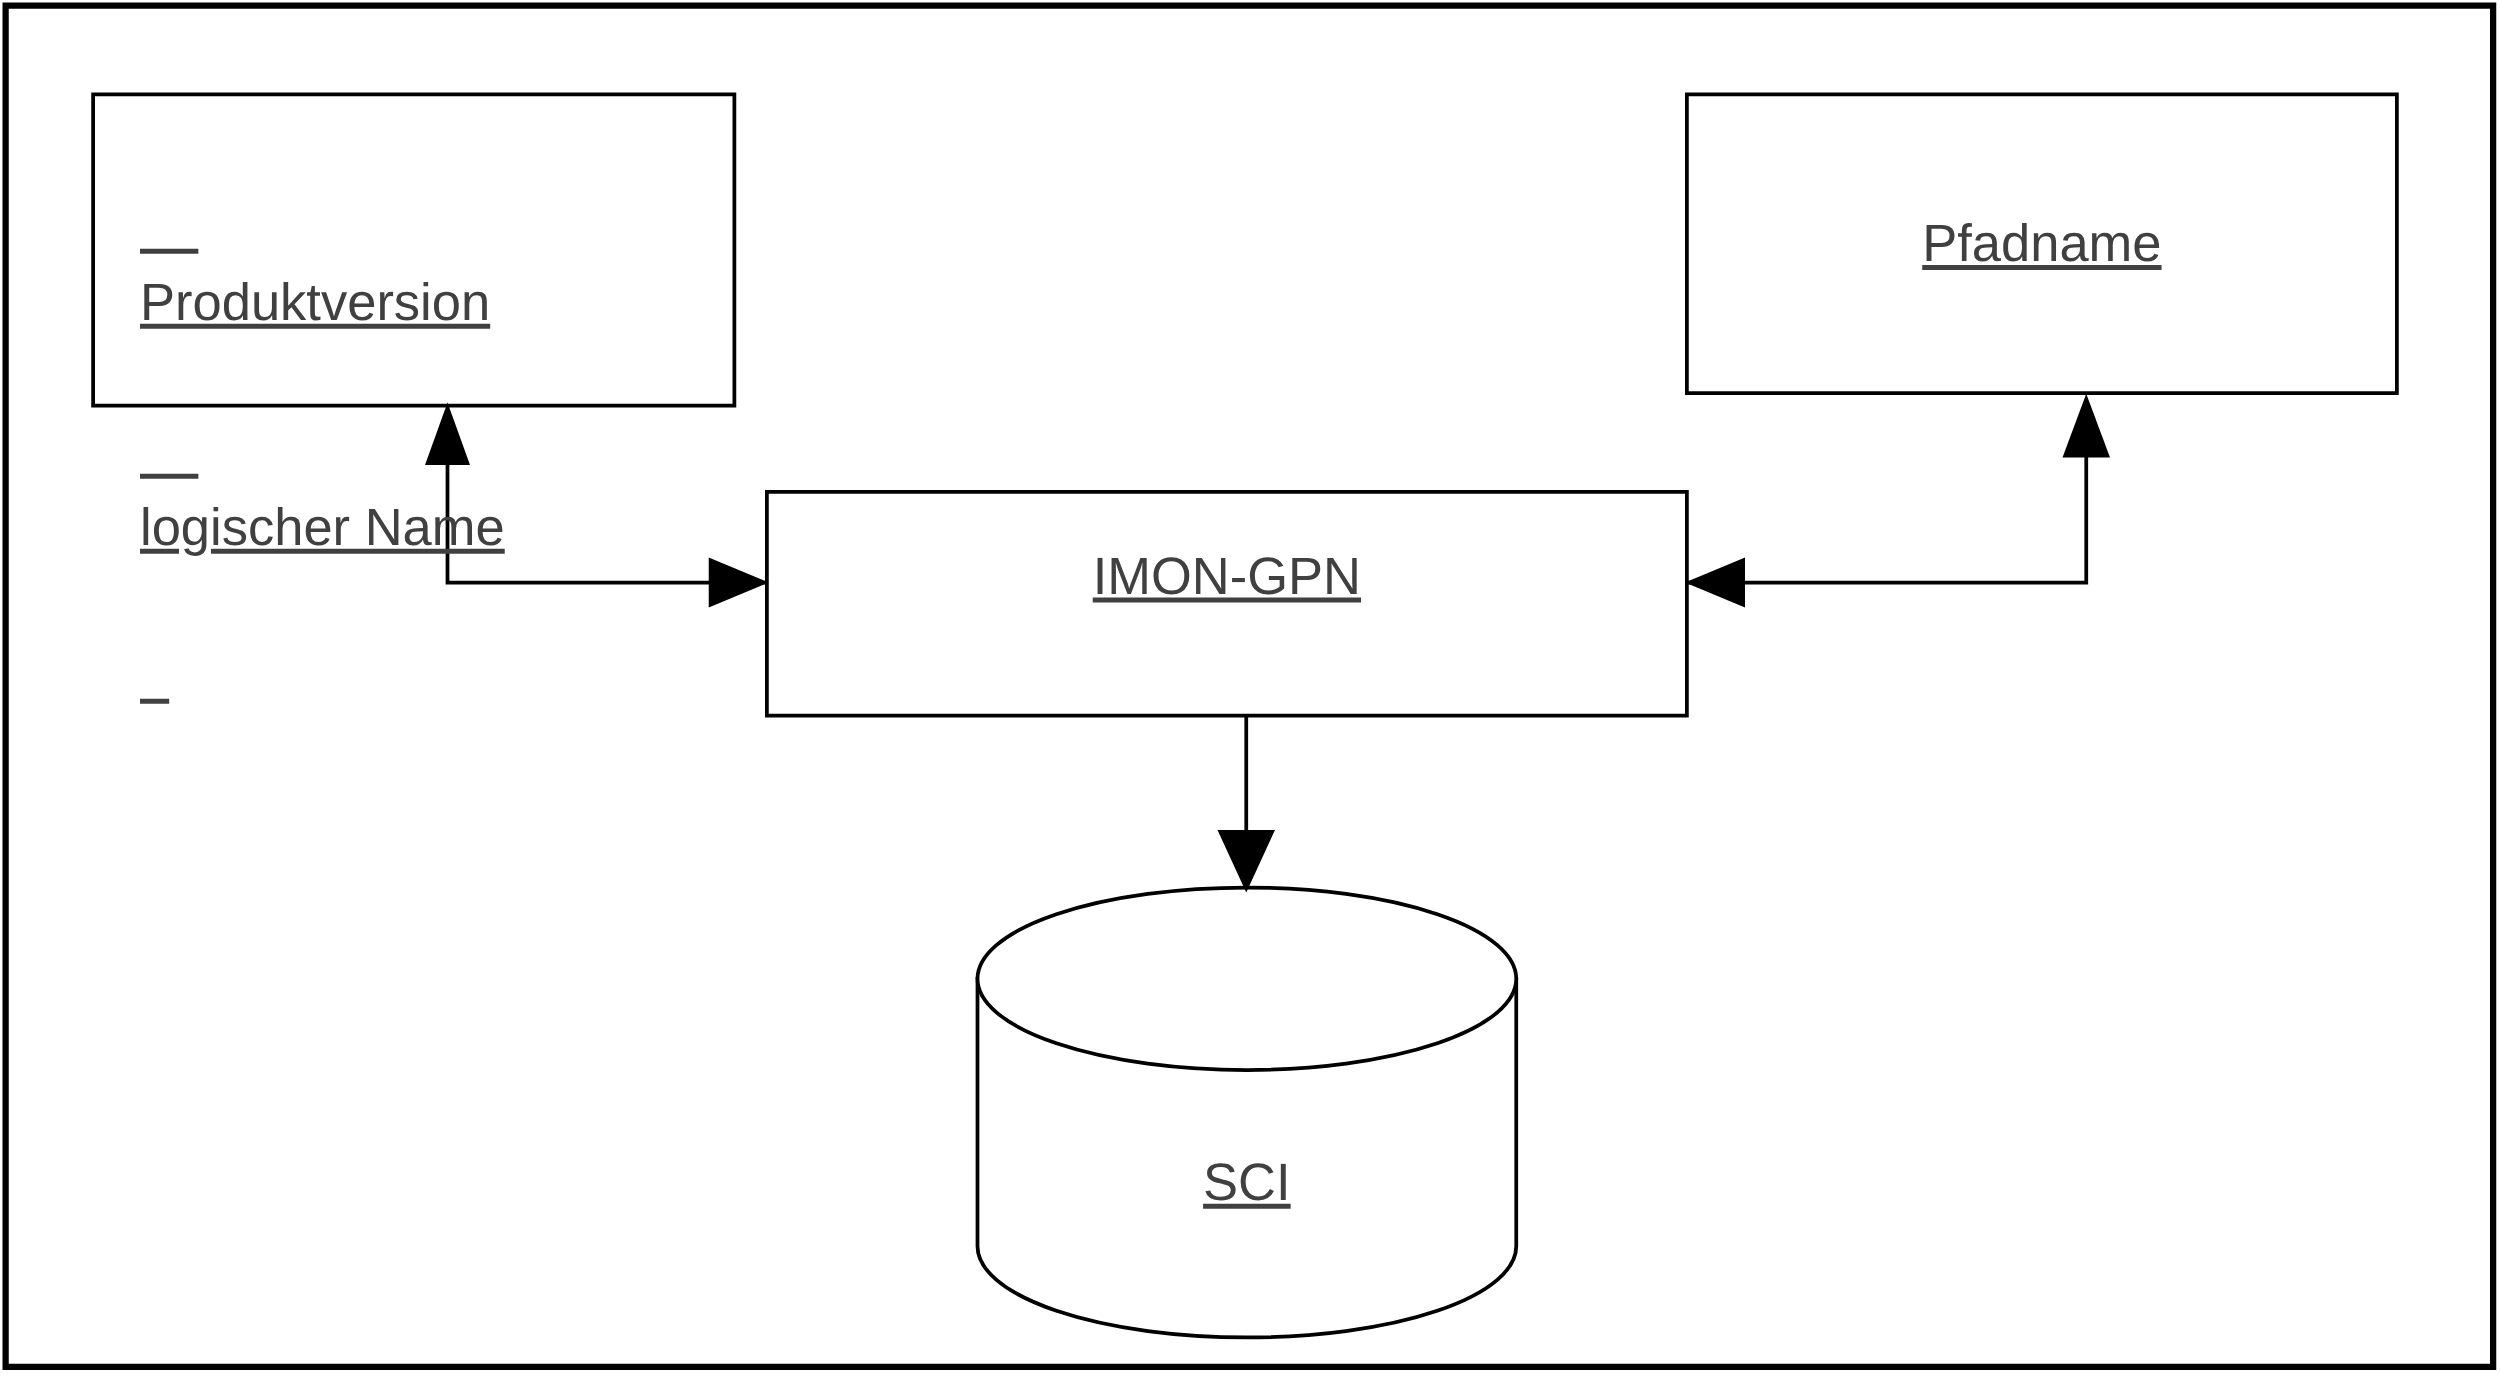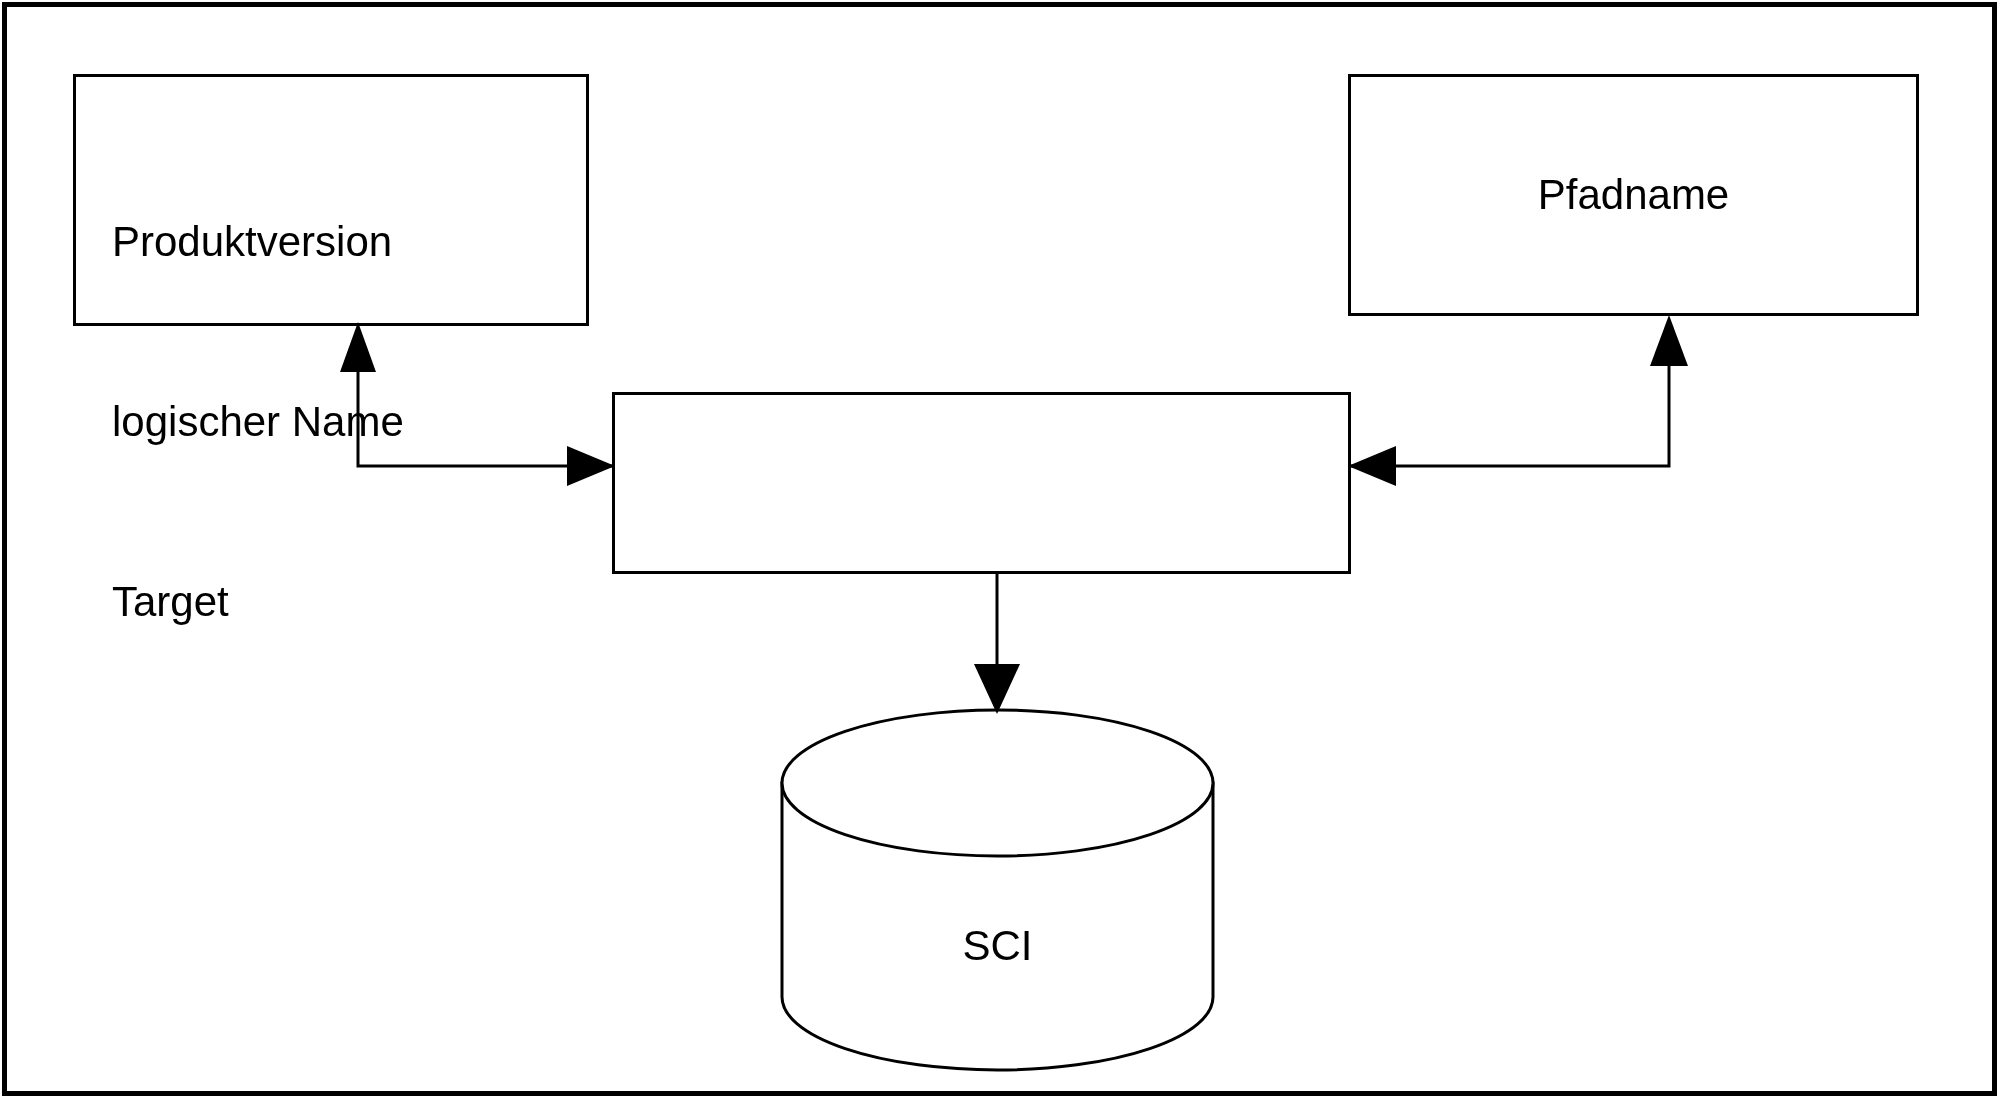--- a/index.html
+++ b/index.html
@@ -19,26 +19,27 @@
   }
   #diagram-svg {
     position: absolute;
     left: 0;
     top: 0;
     width: 2000px;
     height: 1104px;
   }
   .node-label {
     position: absolute;
-    color: #000000;
+    color: #404040;
     font-family: "Liberation Sans", sans-serif;
     white-space: pre;
     line-height: 60px;
     font-size: 42px;
     pointer-events: none;
+    text-decoration: underline;
   }
   .attr-list {
     left: 112px;
     top: 92px;
     text-align: left;
   }
   .attr-list div {
     height: 60px;
   }
   .center-label {
@@ -110,21 +111,21 @@
 
     <g>
       <path d="M 997 573 L 997 690" fill="none" stroke="#000000" stroke-width="3"></path>
       <polygon points="997,714 974,664 1020,664" fill="#000000"></polygon>
     </g>
   </svg>
 
   <div class="node-label attr-list">
     <div>Produktversion</div>
     <div>logischer Name</div>
-    <div>Target</div>
   </div>
 
+  <div class="node-label center-label">IMON-GPN</div>
 
   <div class="node-label right-label">Pfadname</div>
 
   <div class="node-label store-label">SCI</div>
 
 </div>
 
 </body></html>

